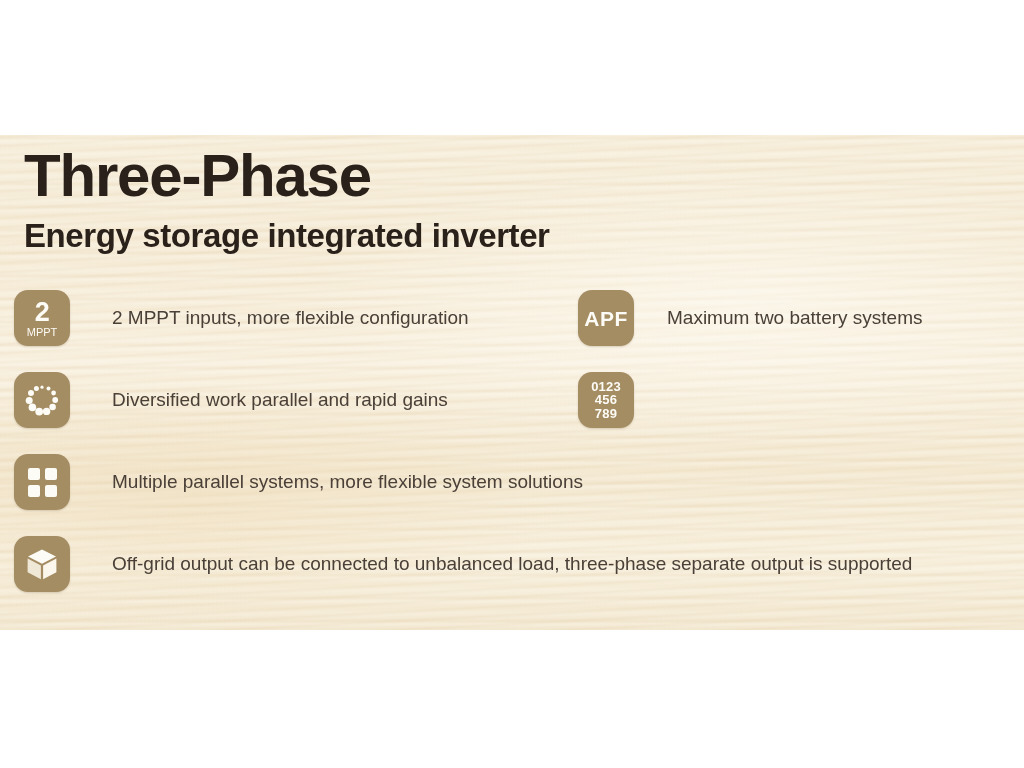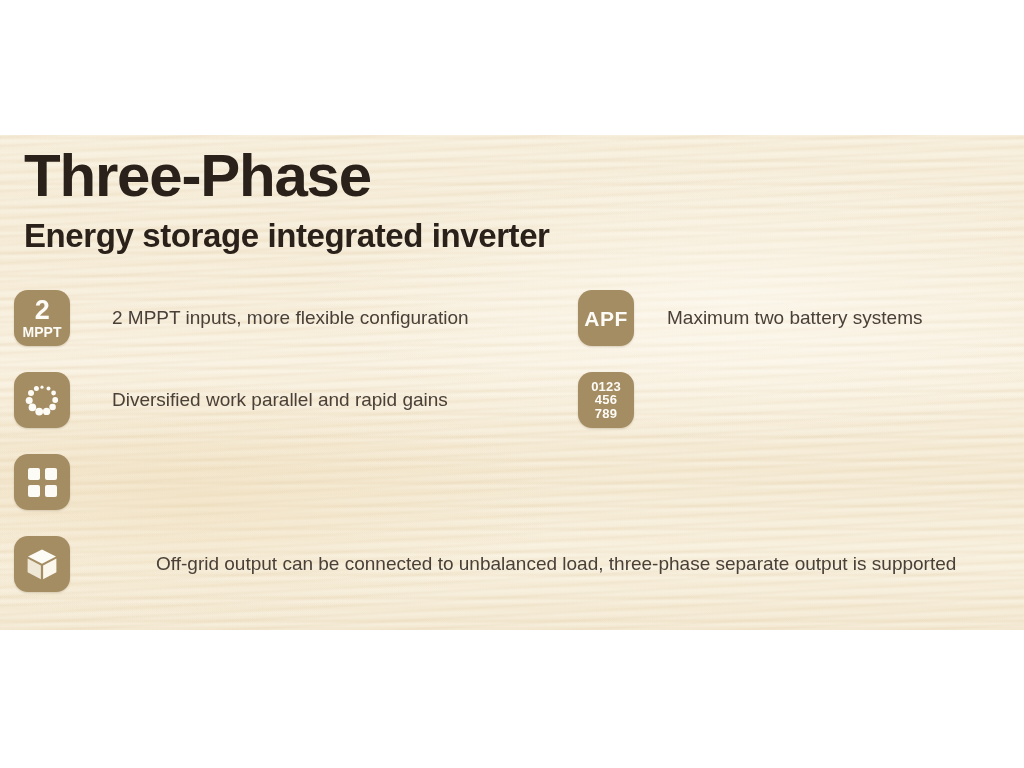--- a/index.html
+++ b/index.html
@@ -104,21 +104,21 @@
   .feature {
     position: absolute;
     display: flex;
     align-items: center;
     gap: 0px;
     height: 56px;
     top: 0;
   }
   .feature.col-left  { left: 14px; }
   .feature.col-right { left: 578px; }
-  .feature.col-wide  { left: 14px; gap: 44px; }
+  .feature.col-wide  { left: 14px; }
 
   .icon-tile {
     flex: 0 0 auto;
     width: 56px;
     height: 56px;
     border-radius: 14px;
     background: #a48c63;
     box-shadow: 0 1px 2px rgba(120,98,62,0.25);
     display: flex;
     align-items: center;
@@ -144,22 +144,22 @@
     justify-content: center;
     line-height: 1;
   }
   .ico-mppt .big {
     font-weight: bold;
     font-size: 27px;
     letter-spacing: -0.5px;
     margin-bottom: 1px;
   }
   .ico-mppt .small {
-    font-weight: bold;
-    font-size: 14px;
+    font-weight: normal;
+    font-size: 11px;
     letter-spacing: 0px;
   }
 
   
   .ico-apf {
     font-weight: bold;
     font-size: 21px;
     letter-spacing: 0.5px;
     line-height: 1;
   }
@@ -268,20 +268,21 @@
 
         <div class="feature col-left">
           <div class="icon-tile">
             <span class="ico-grid">
               <i></i>
               <i></i>
               <i></i>
               <i></i>
             </span>
           </div>
+          <div class="feature-text">Multiple parallel systems, more flexible system solutions</div>
         </div>
 
       </div>
 
       <div class="feature-row">
 
         <div class="feature col-wide">
           <div class="icon-tile">
             <svg class="ico-cube" viewBox="0 0 34 34">
               <path d="M17 2.4 L31 9.6 L17 16.8 L3 9.6 Z" fill="#fdfbf5"></path>

